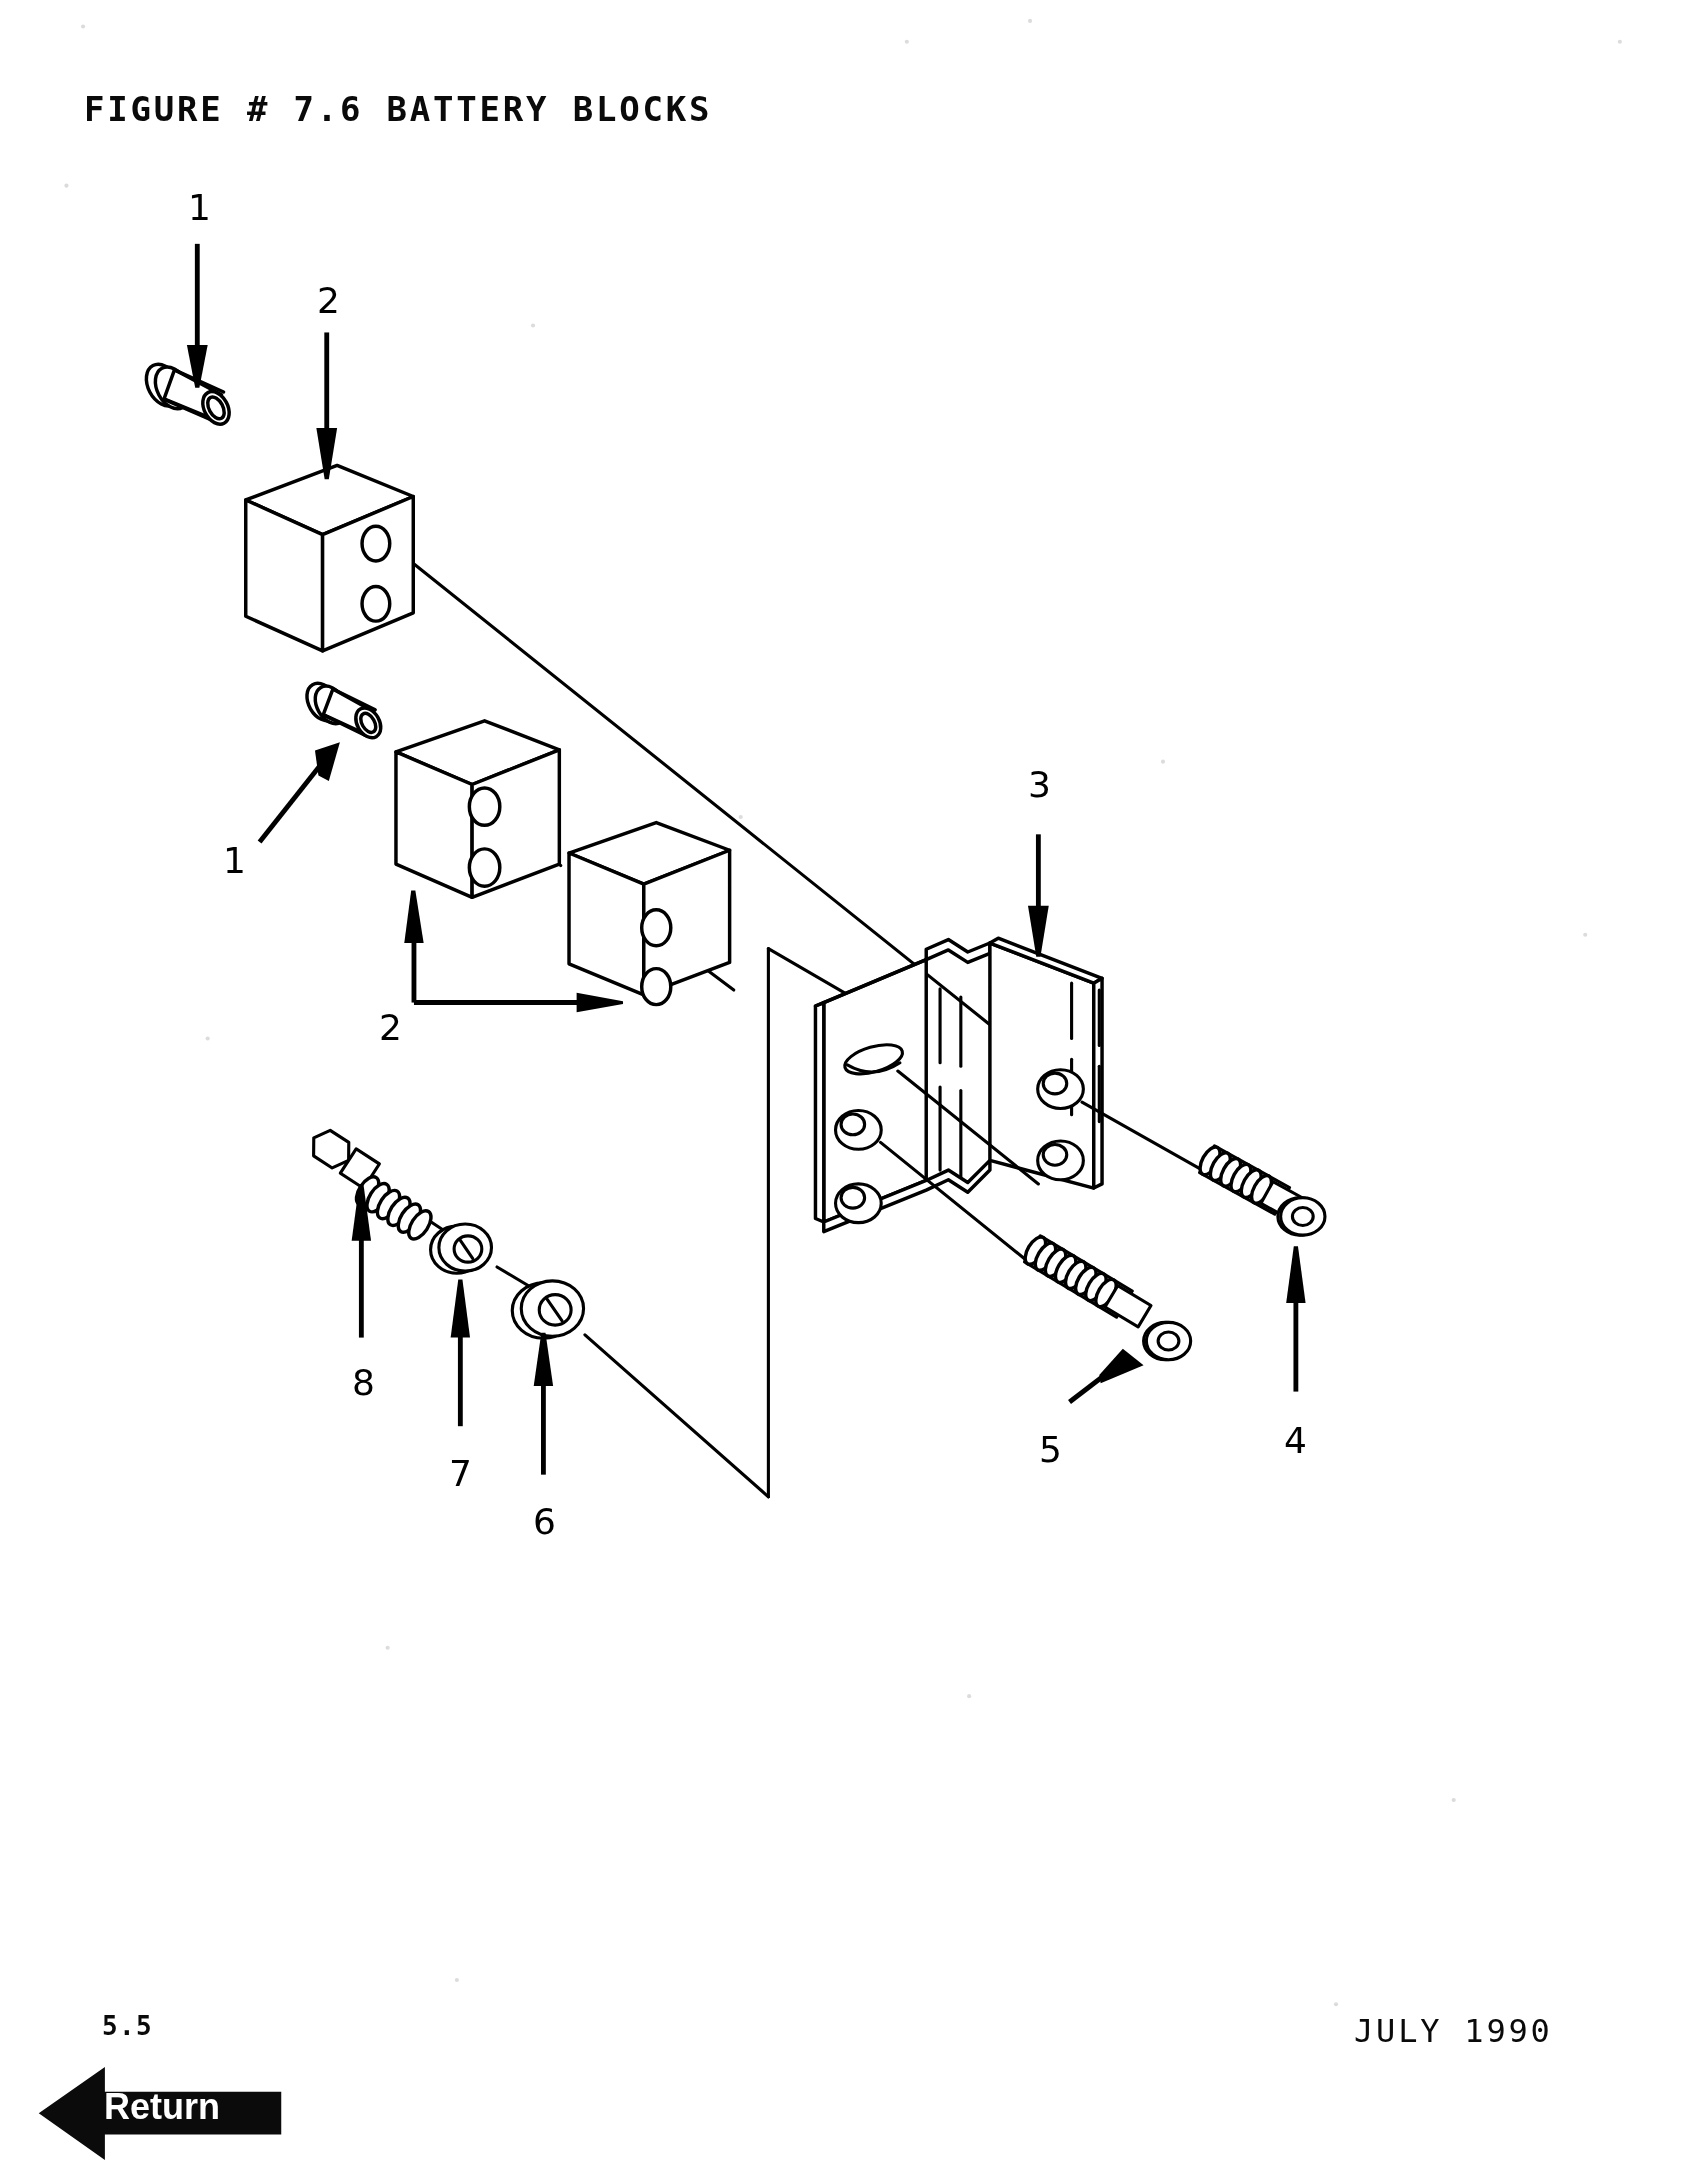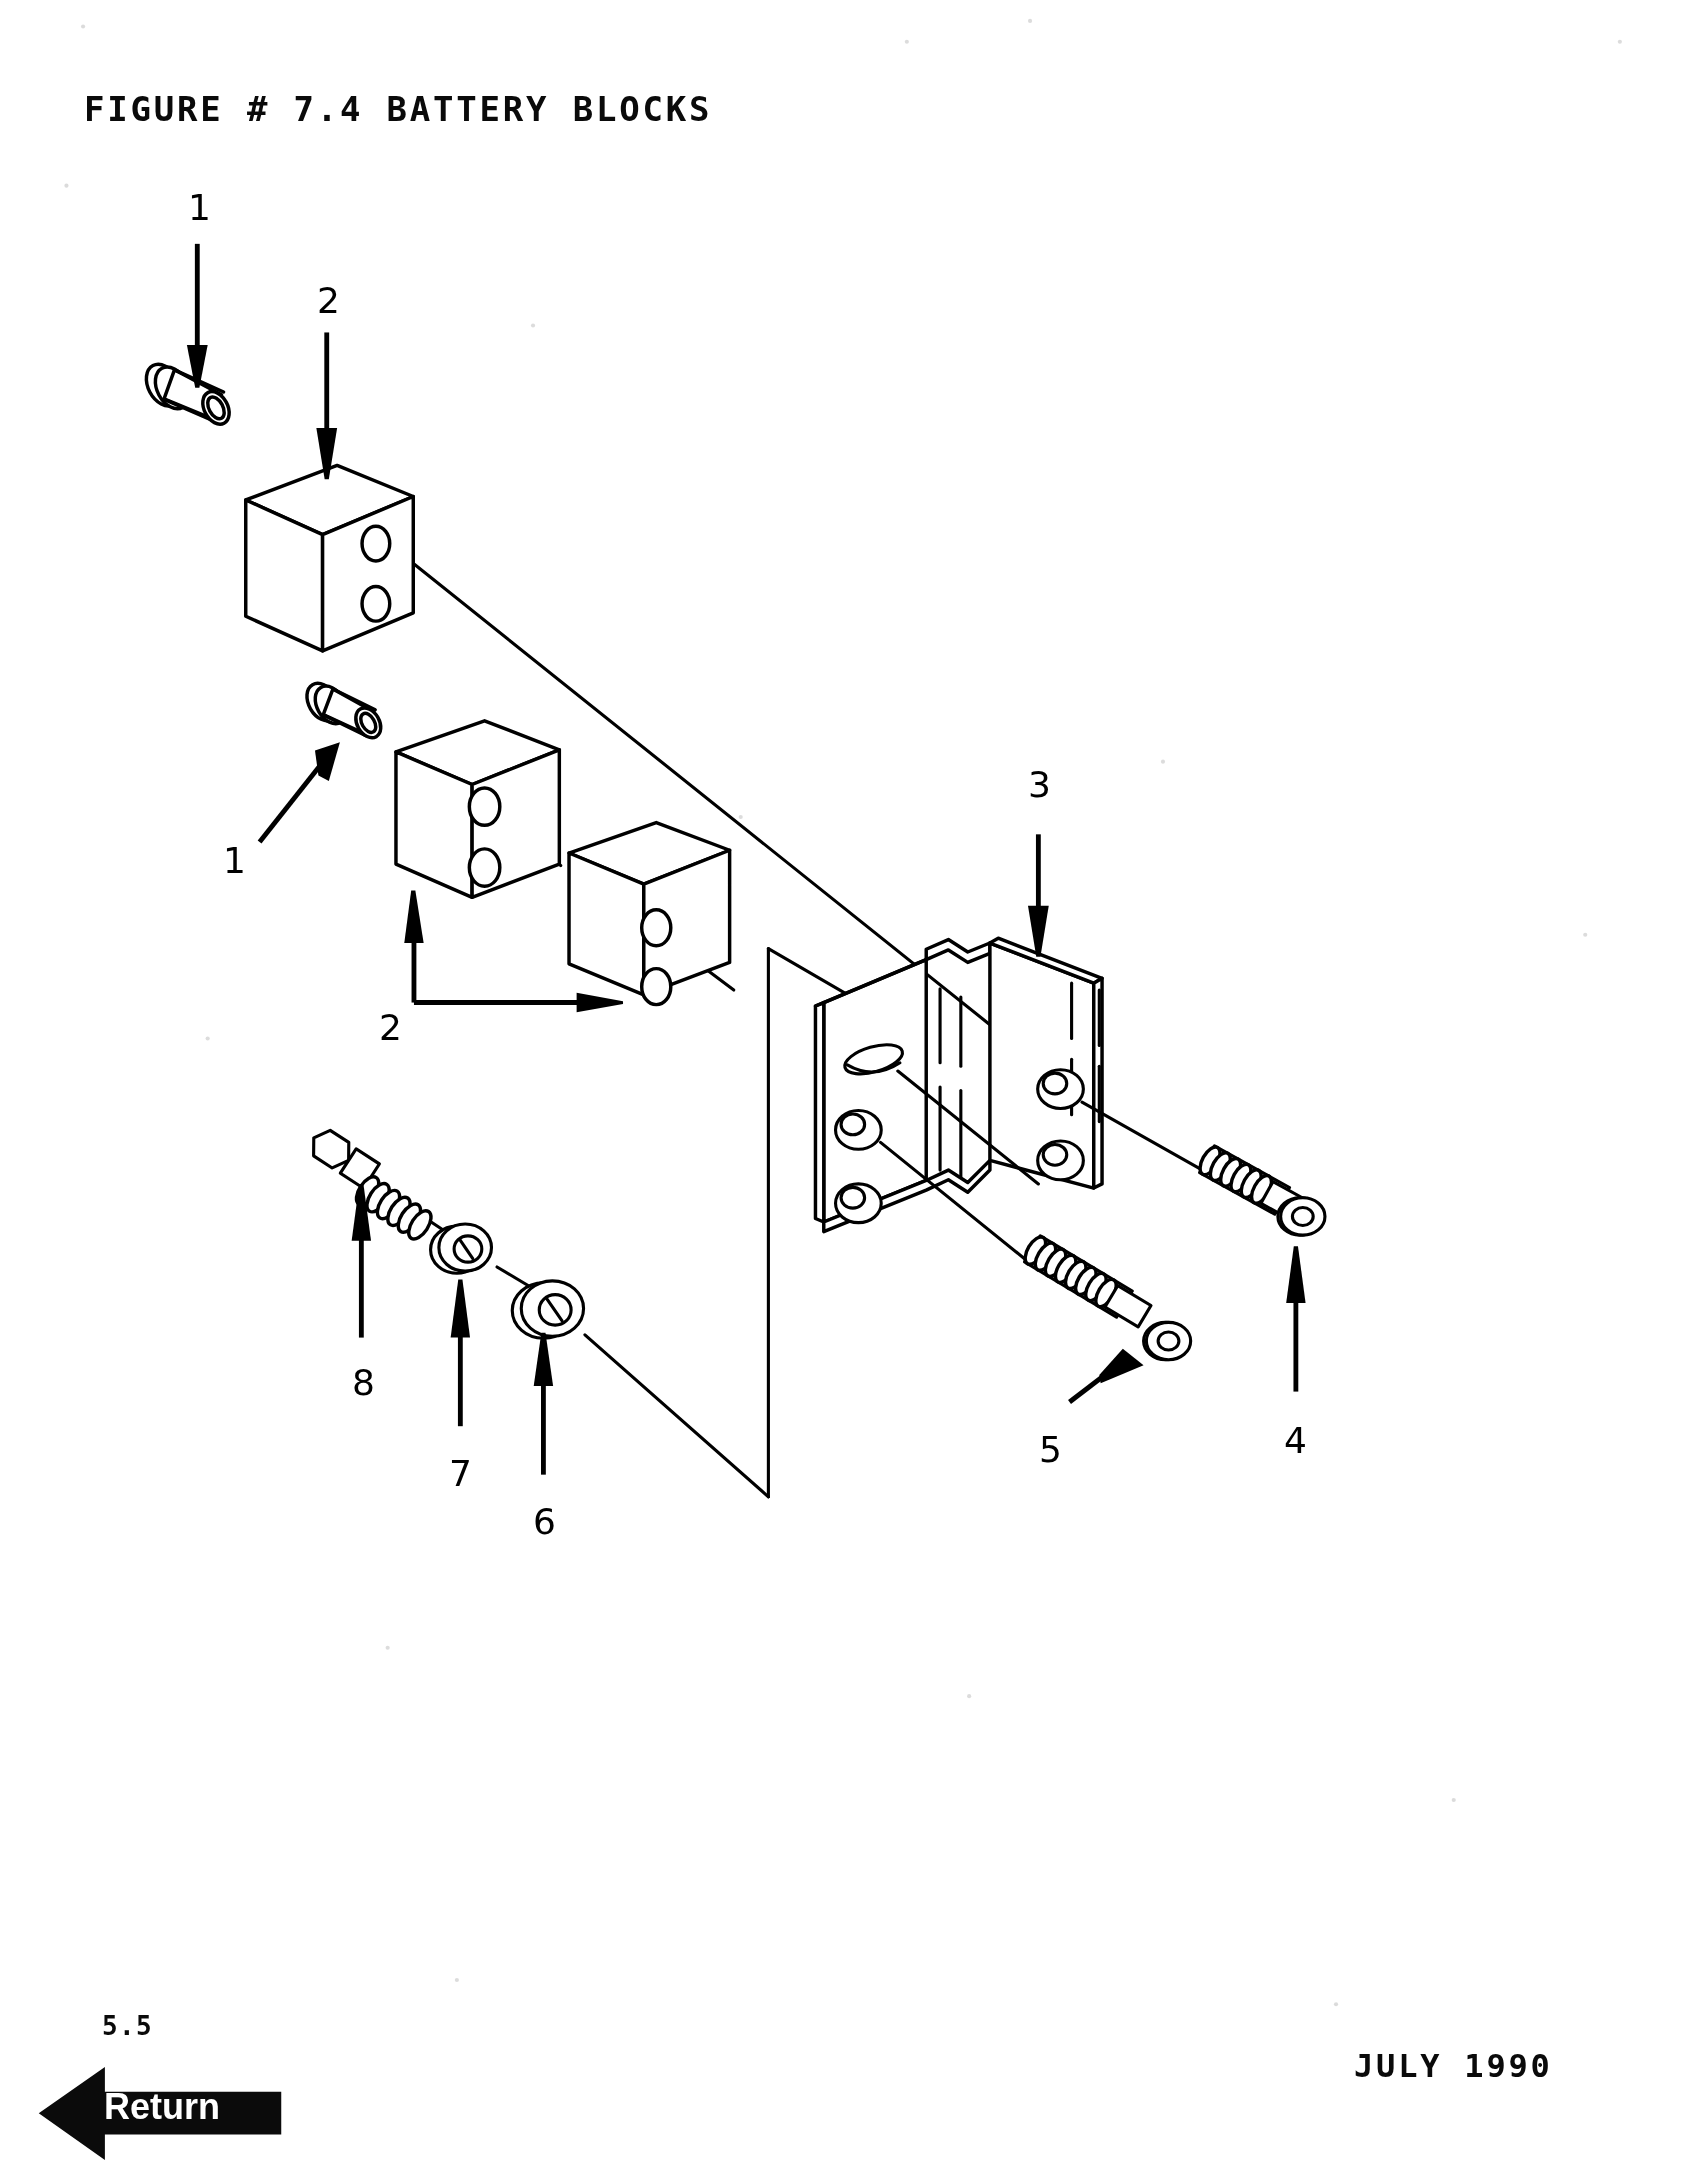--- a/index.html
+++ b/index.html
@@ -16,21 +16,21 @@
   #fig-title{
     position:absolute;left:84px;top:89px;
     font-family:"DejaVu Sans Mono","Liberation Mono",monospace;
     font-size:34px;letter-spacing:2.8px;color:#0a0a0a;
     font-weight:600;white-space:nowrap;
   }
   #date-stamp{
     position:absolute;left:1354px;top:2012px;
     font-family:"DejaVu Sans Mono","Liberation Mono",monospace;
     font-size:32px;letter-spacing:2.8px;color:#0a0a0a;
-    font-weight:700;white-space:nowrap;margin-top:35px;
+    font-weight:400;white-space:nowrap;
   }
   #page-num{
     position:absolute;left:102px;top:2011px;
     font-family:"DejaVu Sans Mono","Liberation Mono",monospace;
     font-size:26px;letter-spacing:1.4px;color:#0a0a0a;
     font-weight:600;white-space:nowrap;
   }
   .callout{
     position:absolute;
     font-family:"DejaVu Sans","Liberation Sans",sans-serif;
@@ -60,21 +60,21 @@
   #artwork .ln-arrow{fill:none;stroke:#000;stroke-width:7;stroke-linecap:butt;}
   #artwork .solidblk{fill:#000;stroke:none;}
   #artwork .wht{fill:#ffffff;stroke:#000;stroke-width:5;stroke-linejoin:round;}
   #artwork .wht-thin{fill:#ffffff;stroke:#000;stroke-width:4.5;stroke-linejoin:round;}
 </style>
 </head>
 <body>
 
 <div id="page">
 
-  <div id="fig-title">FIGURE # 7.4 BATTERY BLOCKS</div>
+  <div id="fig-title">FIGURE # 7.6 BATTERY BLOCKS</div>
 
   <svg id="artwork" viewBox="0 0 2437 3153">
 
     <g opacity="0.35">
       <circle cx="120" cy="38" r="3" fill="#9a9a9a"></circle>
       <circle cx="1488" cy="30" r="3" fill="#9a9a9a"></circle>
       <circle cx="2340" cy="60" r="3" fill="#9a9a9a"></circle>
       <circle cx="96" cy="268" r="3" fill="#9a9a9a"></circle>
       <circle cx="1310" cy="60" r="3" fill="#9a9a9a"></circle>
       <circle cx="2290" cy="1350" r="3" fill="#9a9a9a"></circle>

